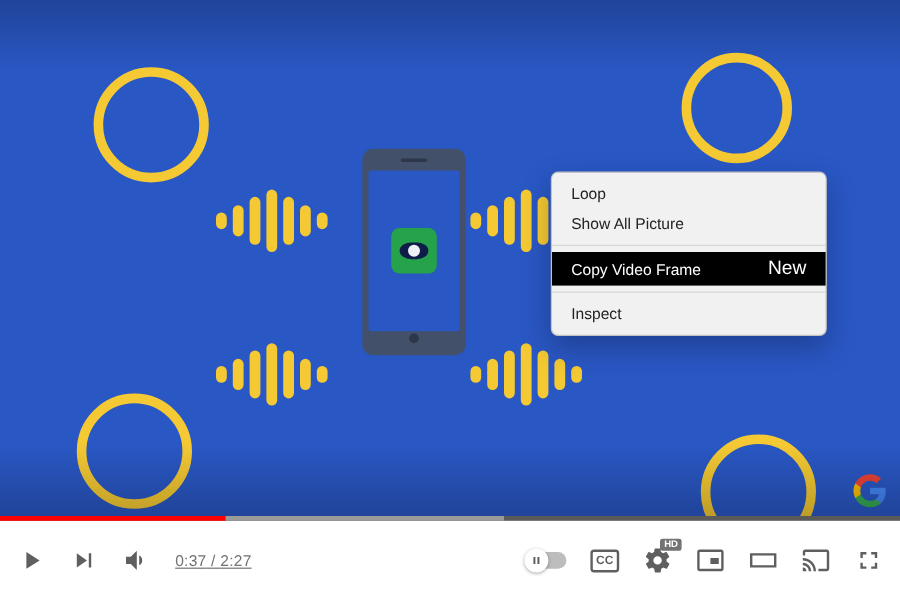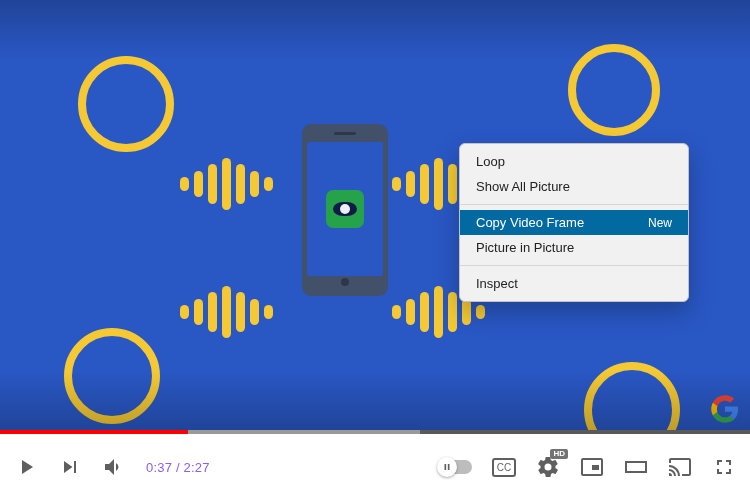--- a/index.html
+++ b/index.html
@@ -39,37 +39,37 @@
   .phone-home { height:10px; display:flex; justify-content:center; align-items:flex-end; }
   .phone-home span { width:8px; height:8px; border-radius:50%; background:#2d3749; }
 
   
   .g-logo { position:absolute; right:10px; bottom:6px; width:30px; height:30px; }
 
   
   .menu { position:absolute; left:459px; top:143px; width:230px; background:#f1f1f1; border:1px solid #c2c2c2; border-radius:6px; padding:5px 0; box-shadow:0 10px 24px rgba(0,0,0,.25); font-size:13px; color:#222; }
   .menu-item { padding:5px 16px; white-space:nowrap; display:flex; justify-content:space-between; align-items:center; cursor:default; }
   .menu-item.dis { color:#a9a9a9; }
-  .menu-item.sel { background:#0369a1; color:#fff;gap:32px; }
+  .menu-item.sel { background:#000000; color:#fff;gap:32px; }
   .menu-item.sel .tag { color:#fff; }
   .menu-sep { height:1px; background:#d6d6d6; margin:5px 0; }
-  .tag { font-size:12px; color:#9a9a9a; margin-left:8px; }
+  .tag { font-size:16px; color:#9a9a9a; margin-left:8px; }
 
   
   .progress { position:relative; width:750px; height:4px; background:#5a5a5a; }
   .progress .buffered { position:absolute; left:0; top:0; height:100%; background:#9a9a9a; }
   .progress .played   { position:absolute; left:0; top:0; height:100%; background:#ff0000; }
 
   .controls { width:750px; height:66px; background:#fff; display:flex; align-items:center; padding:0 14px; gap:20px; color:#5f5f5f; }
   .controls .spacer { flex:1; }
   .ctrl { display:flex; align-items:center; justify-content:center; width:24px; height:24px; color:#5f5f5f; }
   .ctrl svg { width:24px; height:24px; display:block; }
-  .time { font-size:13px; color:#8b5cf6; letter-spacing:.2px; }
-
-  .cc-box { width:28px; height:19px; border:2px solid #5f5f5f; border-radius:3px; display:flex; align-items:center; justify-content:center; font-size:10px; font-weight:400; color:#5f5f5f; font-family:Arial; }
+  .time { font-size:13px; color:#737373; letter-spacing:.2px;text-decoration:underline; }
+
+  .cc-box { width:28px; height:19px; border:2px solid #5f5f5f; border-radius:3px; display:flex; align-items:center; justify-content:center; font-size:10px; font-weight:700; color:#5f5f5f; font-family:Arial; }
 
   .gear-wrap { position:relative; }
   .hd-badge { position:absolute; top:-6px; right:-8px; background:#737373; color:#fff; font-size:8px; font-weight:700; padding:1px 3px; border-radius:2px; line-height:1; }
 
   .autoplay { width:34px; height:14px; background:#bdbdbd; border-radius:8px; position:relative; }
   .autoplay .knob { position:absolute; left:-1px; top:-3px; width:20px; height:20px; border-radius:50%; background:#fff; box-shadow:0 1px 3px rgba(0,0,0,.35); display:flex; align-items:center; justify-content:center; }
   .autoplay .knob svg { width:10px; height:10px; }
 </style>
 </head>
 <body>
@@ -146,23 +146,20 @@
           <span>Loop</span>
         </div>
       <div class="menu-item">
           <span>Show All Picture</span>
         </div>
       <div class="menu-sep"></div>
       <div class="menu-item sel">
           <span>Copy Video Frame</span>
           <span class="tag">New</span>
         </div>
-      <div class="menu-item">
-          <span>Picture in Picture</span>
-        </div>
       <div class="menu-sep"></div>
       <div class="menu-item">
           <span>Inspect</span>
         </div>
     </div>
   </div>
 
   <div class="progress">
     <div class="buffered" style="width:56%"></div>
     <div class="played" style="width:25%"></div>

